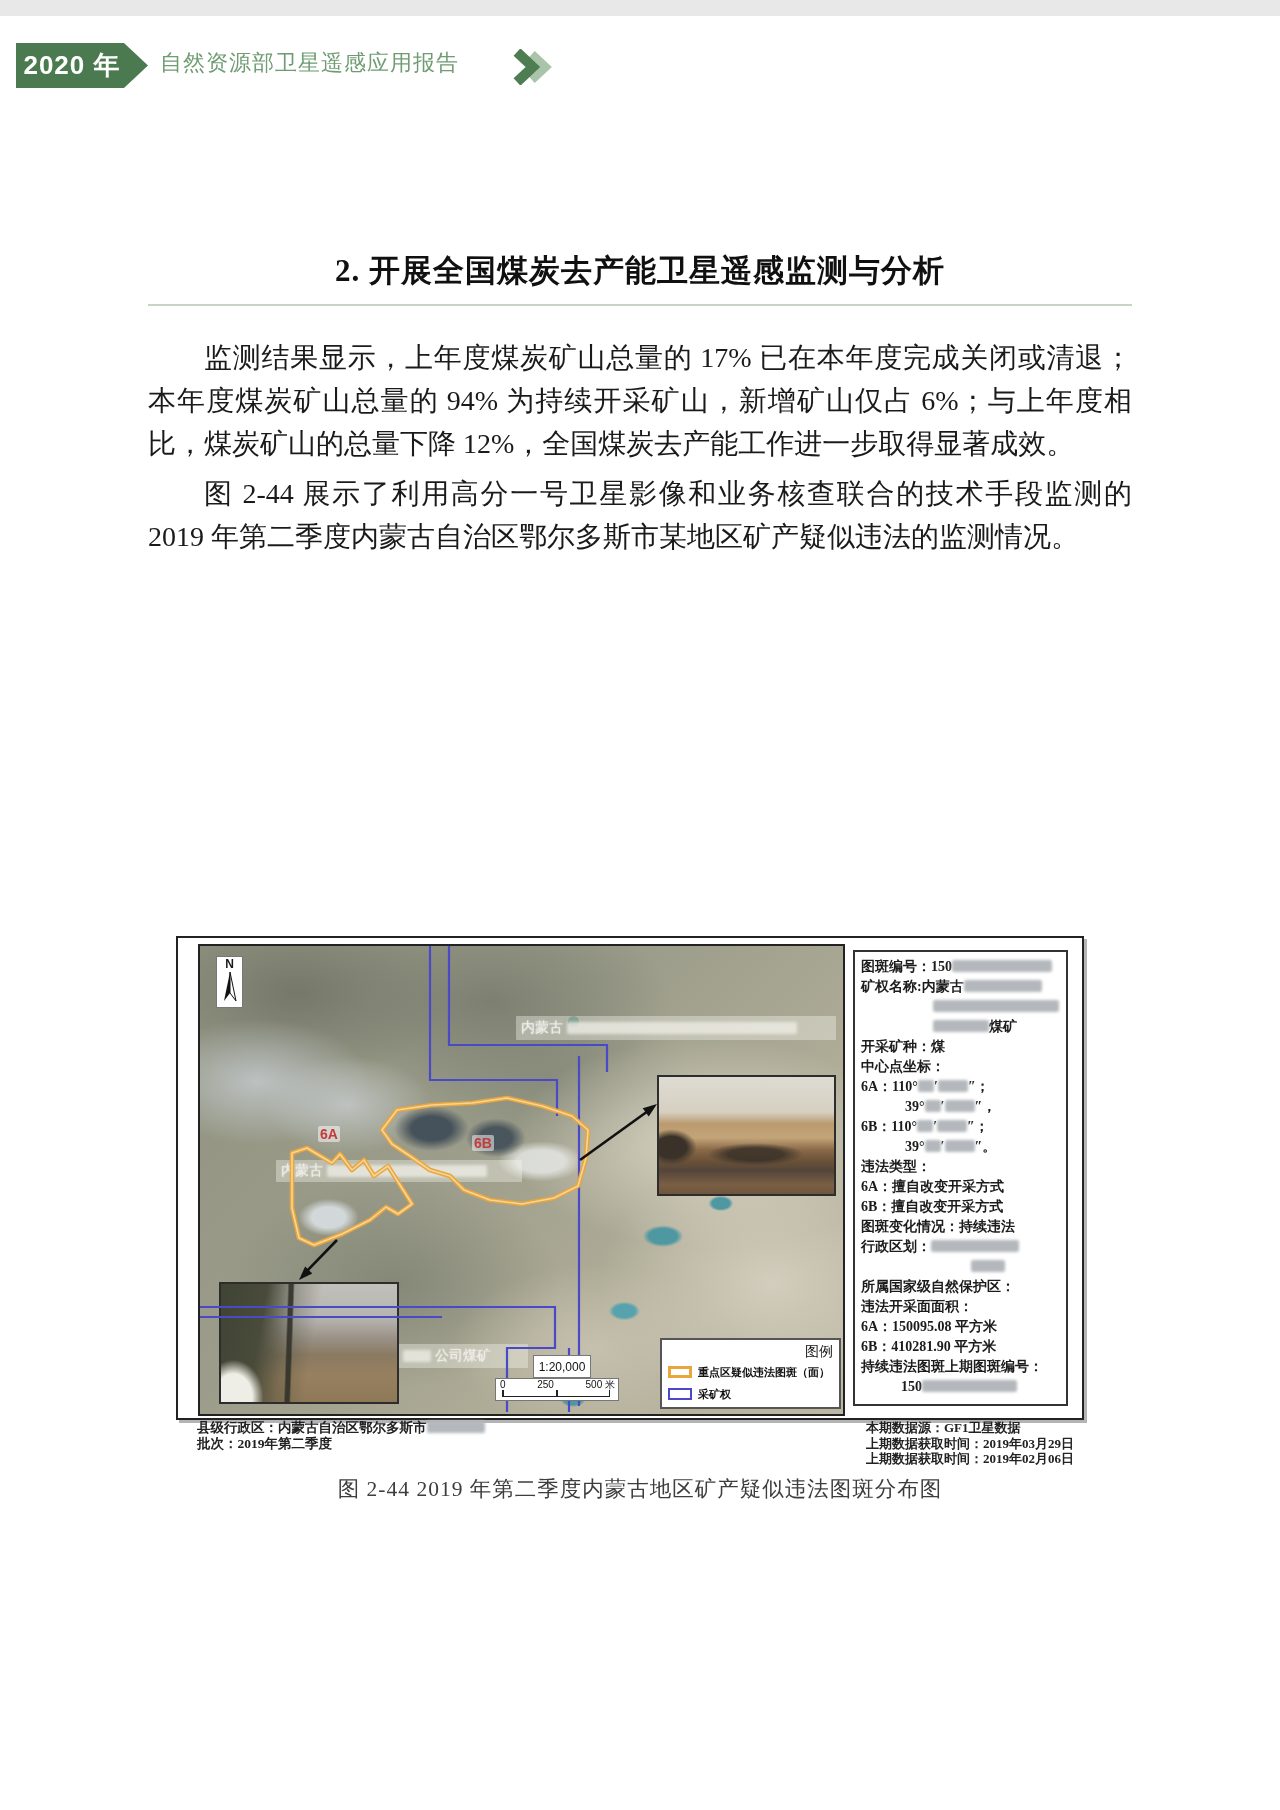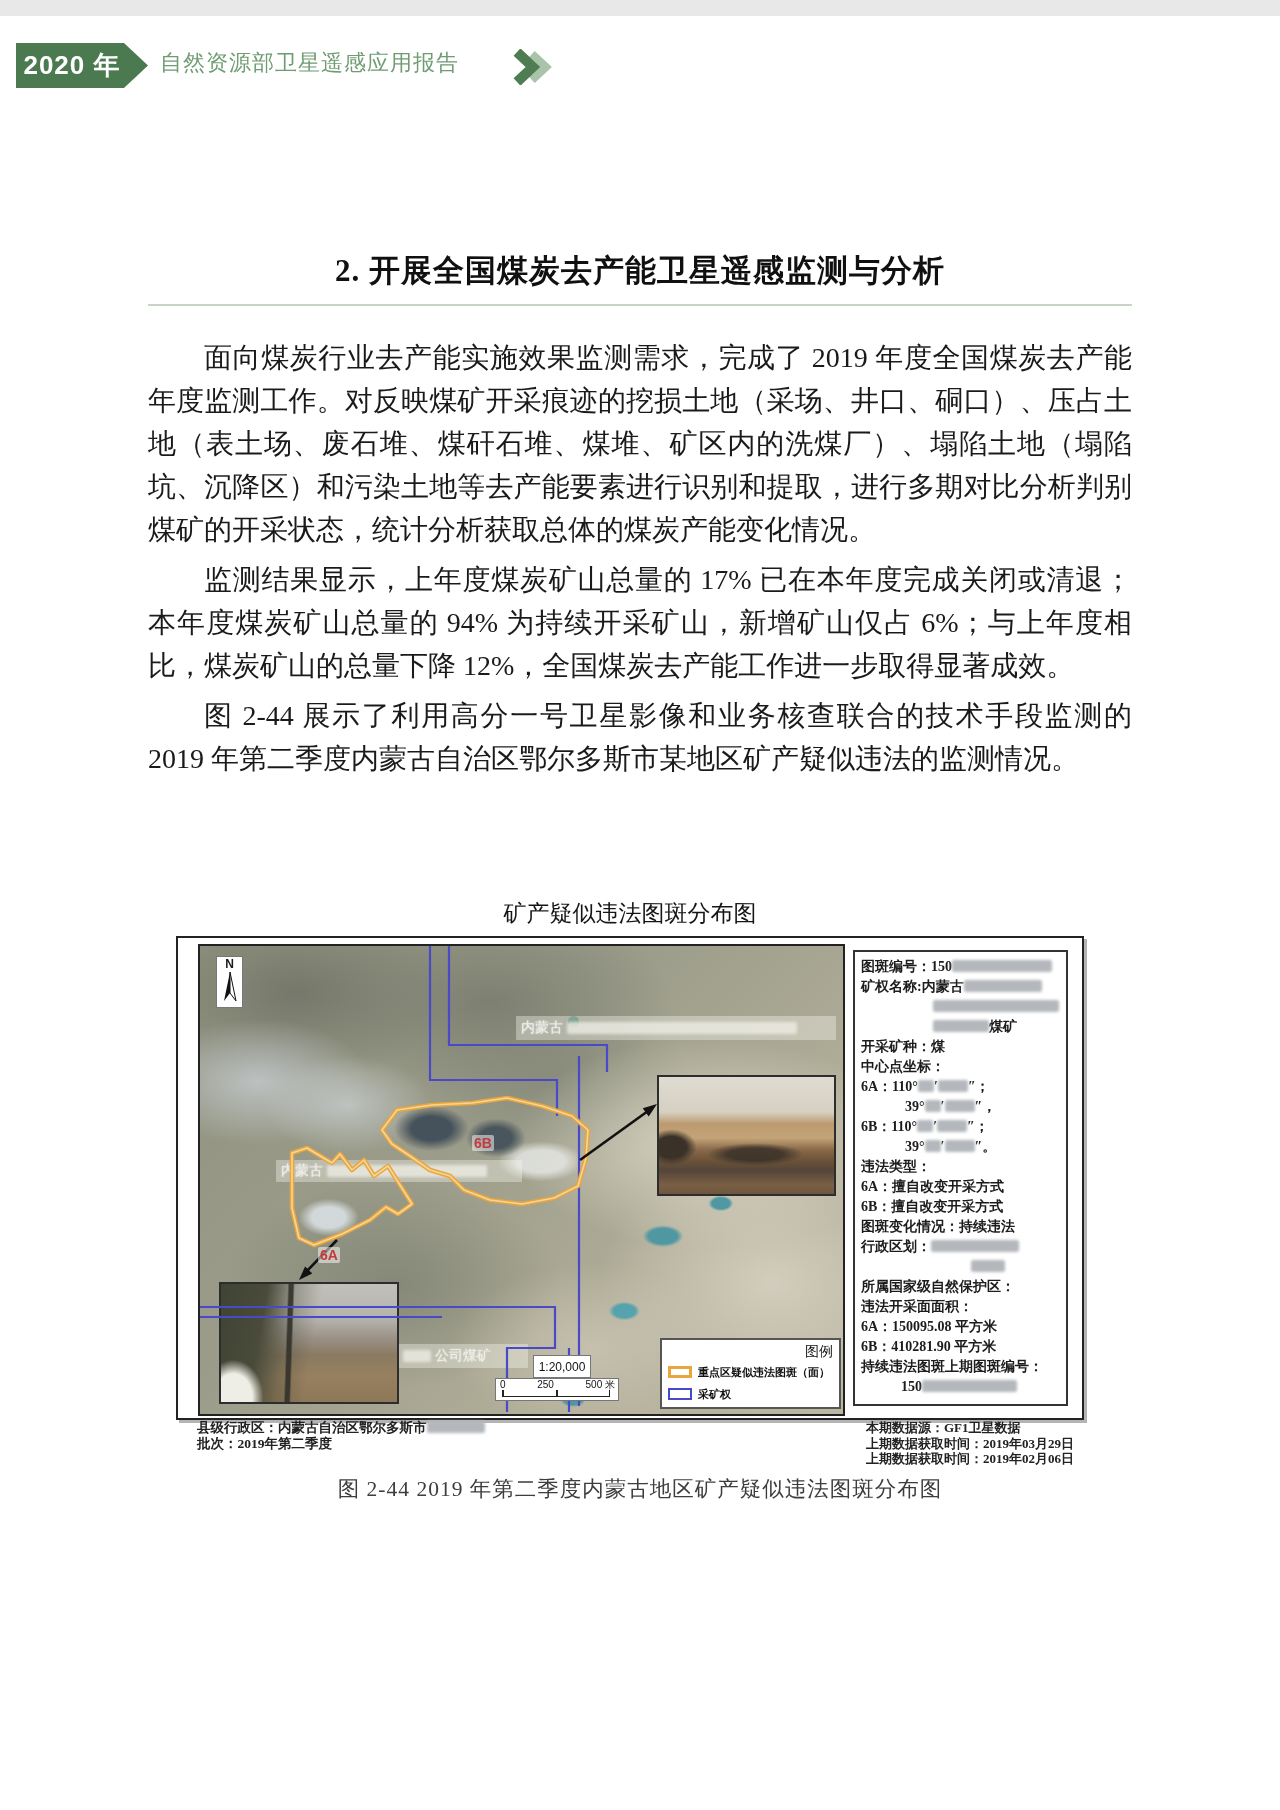--- a/index.html
+++ b/index.html
@@ -85,21 +85,21 @@
   .wm .seg{font-family:Liberation Serif, serif;font-size:14px;color:#eeeee8;
       text-shadow:0 0 2px rgba(255,255,255,.8);filter:blur(.7px);}
   .wm .redact{background:rgba(235,235,228,.8);}
   .wm-1{left:516px;top:1000px;width:310px;height:24px;}
   .wm-2{left:276px;top:1144px;width:236px;height:22px;}
   .wm-3{left:398px;top:1328px;width:120px;height:24px;}
 
   .chip{position:absolute;z-index:7;color:var(--red-label);font-family:"Liberation Sans",sans-serif;
         font-weight:bold;font-size:14px;background:rgba(255,255,255,.5);padding:0 2px;border-radius:2px;}
   .chip-6b{left:472px;top:1119px;}
-  .chip-6a{left:318px;top:1231px;text-align:right;}
+  .chip-6a{left:318px;top:1110px;text-align:right;}
 
   .north{position:absolute;left:216px;top:940px;width:27px;height:52px;background:#fff;
         border:1px solid #777;z-index:8;text-align:center;box-sizing:border-box;}
   .north .n{font-family:"Liberation Sans",sans-serif;font-size:12px;font-weight:bold;line-height:14px;display:block;}
 
   .scale-ratio{position:absolute;left:533px;top:1339px;width:58px;height:23px;background:#fff;
         border:1px solid #777;z-index:8;font-family:"Liberation Sans",sans-serif;font-size:12px;
         text-align:center;line-height:23px;box-sizing:border-box;color:#111;}
   .scale-bar{position:absolute;left:495px;top:1362px;width:124px;height:23px;background:#fff;
         border:1px solid #777;z-index:8;box-sizing:border-box;font-family:"Liberation Sans",sans-serif;}
@@ -144,26 +144,24 @@
   <div class="header-title">自然资源部卫星遥感应用报告</div>
   <svg class="header-chevron" viewBox="0 0 44 36">
     <polyline points="20,5 34,18 20,31" fill="none" stroke="#a9c4a8" stroke-width="8"></polyline>
     <polyline points="5,3 21,18 5,33" fill="none" stroke="#4e7d52" stroke-width="10"></polyline>
   </svg>
 
   <div class="sec-heading">2. 开展全国煤炭去产能卫星遥感监测与分析</div>
   <div class="sec-rule"></div>
 
   <div class="body-text">
-      <p>面向煤炭行业去产能实施效果监测需求，完成了 2019 年度全国煤炭去产能年度监测工作。对反映煤矿开采痕迹的挖损土地（采场、井口、硐口）、压占土地（表土场、废石堆、煤矸石堆、煤堆、矿区内的洗煤厂）、塌陷土地（塌陷坑、沉降区）和污染土地等去产能要素进行识别和提取，进行多期对比分析判别煤矿的开采状态，统计分析获取总体的煤炭产能变化情况。</p>
       <p>监测结果显示，上年度煤炭矿山总量的 17% 已在本年度完成关闭或清退；本年度煤炭矿山总量的 94% 为持续开采矿山，新增矿山仅占 6%；与上年度相比，煤炭矿山的总量下降 12%，全国煤炭去产能工作进一步取得显著成效。</p>
       <p>图 2-44 展示了利用高分一号卫星影像和业务核查联合的技术手段监测的 2019 年第二季度内蒙古自治区鄂尔多斯市某地区矿产疑似违法的监测情况。</p>
     </div>
 
-  <div class="fig-title">矿产疑似违法图斑分布图</div>
   <div class="figure-box"></div>
 
   <div class="map-frame">
     <div class="terrain"></div>
   </div>
   <div class="green-dot"></div>
 
   <div class="wm wm-1">
       <div class="tline">
         <span class="seg">内蒙古</span>

